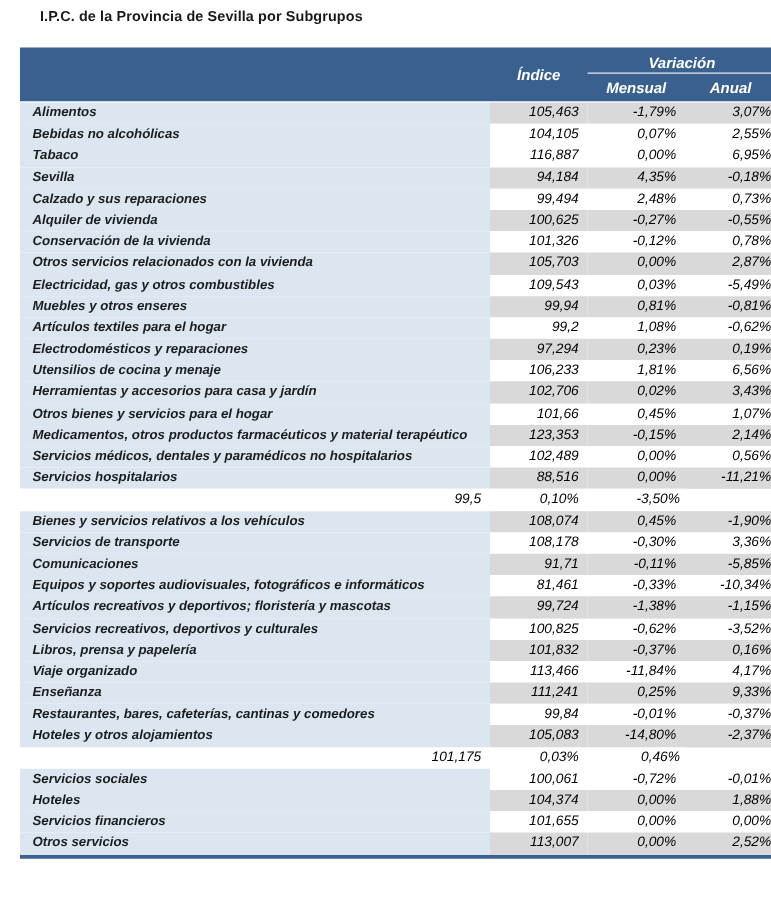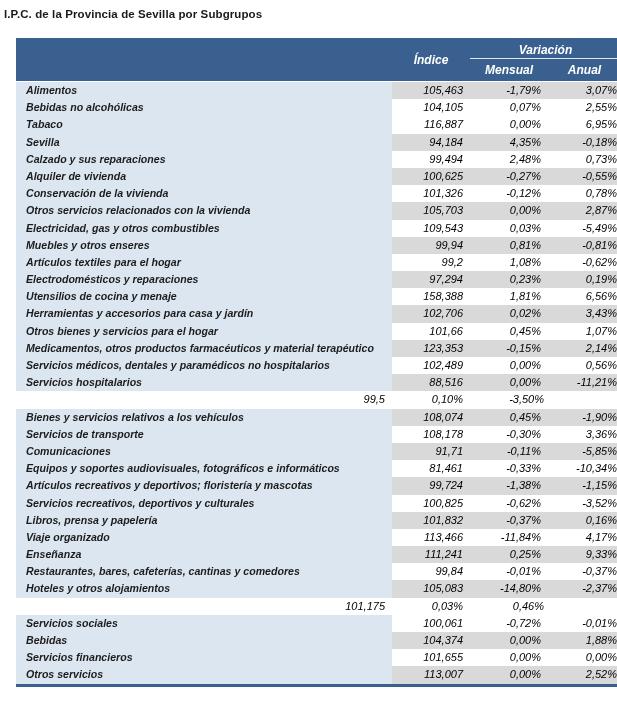--- a/index.html
+++ b/index.html
@@ -3,21 +3,21 @@
 <meta charset="utf-8">
 <style>
   * { margin: 0; padding: 0; box-sizing: border-box; }
   html, body { background: #ffffff; }
   body {
     width: 617px; height: 727px;
     font-family: "Liberation Sans", sans-serif;
     position: relative; overflow: hidden;
   }
   .page-title {
-    position: absolute; left: 4px; top: 8px;
+    position: absolute; left: 32px; top: 8px;
     font-size: 11.5px; font-weight: 700; color: #1a1a1a;
     letter-spacing: 0.1px;
   }
   .ipc-table {
     position: absolute; left: 16px; top: 38px; width: 605px;
     border-bottom: 3px solid var(--header-bg, #3A6090);
     font-style: italic;
   }
   
   .thead {
@@ -141,21 +141,21 @@
         <div class="cell num anual">-0,62%</div>
       </div>
       <div class="trow odd">
         <div class="cell label">Electrodomésticos y reparaciones</div>
         <div class="cell num indice">97,294</div>
         <div class="cell num mensual">0,23%</div>
         <div class="cell num anual">0,19%</div>
       </div>
       <div class="trow even">
         <div class="cell label">Utensilios de cocina y menaje</div>
-        <div class="cell num indice">158,388</div>
+        <div class="cell num indice">106,233</div>
         <div class="cell num mensual">1,81%</div>
         <div class="cell num anual">6,56%</div>
       </div>
       <div class="trow odd">
         <div class="cell label">Herramientas y accesorios para casa y jardín</div>
         <div class="cell num indice">102,706</div>
         <div class="cell num mensual">0,02%</div>
         <div class="cell num anual">3,43%</div>
       </div>
       <div class="trow even">
@@ -258,21 +258,21 @@
         <div class="cell num mensual">0,03%</div>
         <div class="cell num anual">0,46%</div>
       </div>
       <div class="trow even">
         <div class="cell label">Servicios sociales</div>
         <div class="cell num indice">100,061</div>
         <div class="cell num mensual">-0,72%</div>
         <div class="cell num anual">-0,01%</div>
       </div>
       <div class="trow odd">
-        <div class="cell label">Bebidas</div>
+        <div class="cell label">Hoteles</div>
         <div class="cell num indice">104,374</div>
         <div class="cell num mensual">0,00%</div>
         <div class="cell num anual">1,88%</div>
       </div>
       <div class="trow even">
         <div class="cell label">Servicios financieros</div>
         <div class="cell num indice">101,655</div>
         <div class="cell num mensual">0,00%</div>
         <div class="cell num anual">0,00%</div>
       </div>

